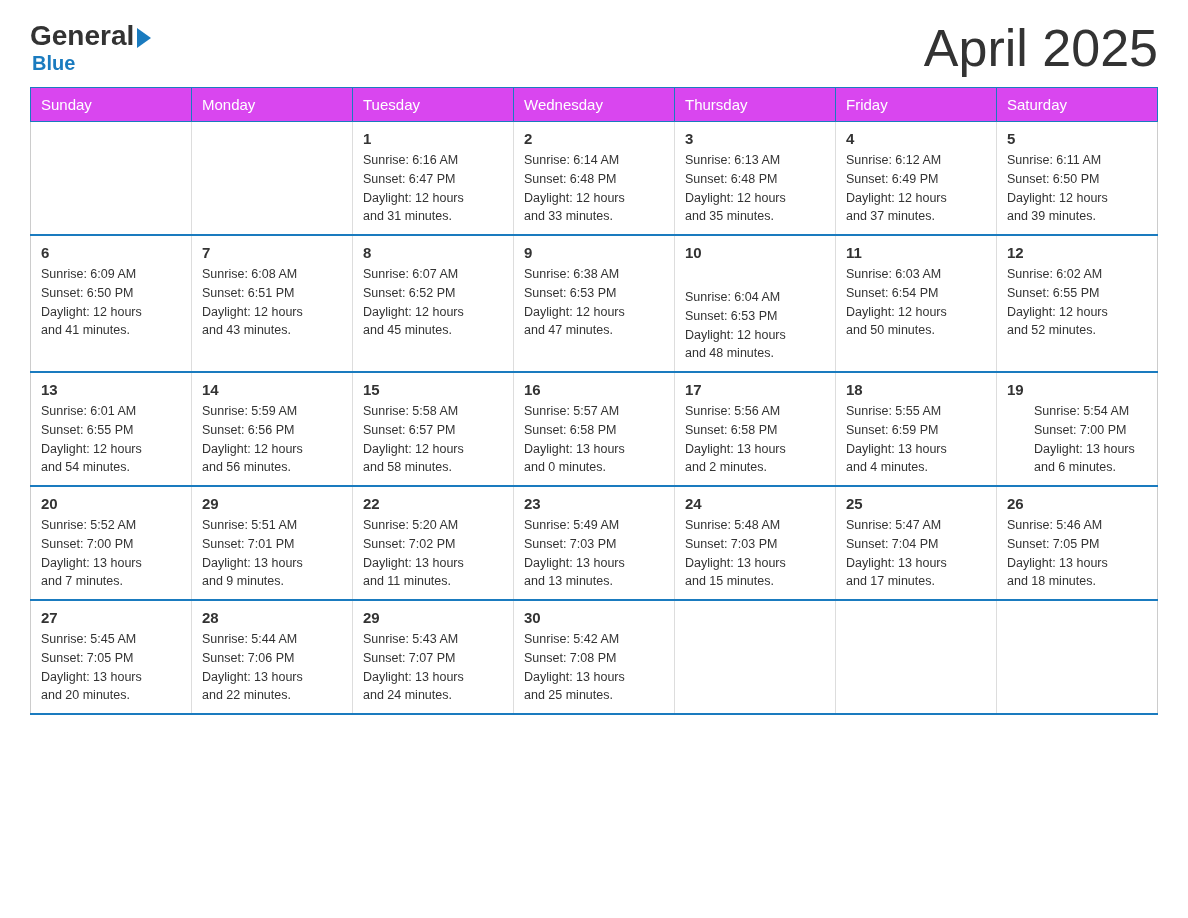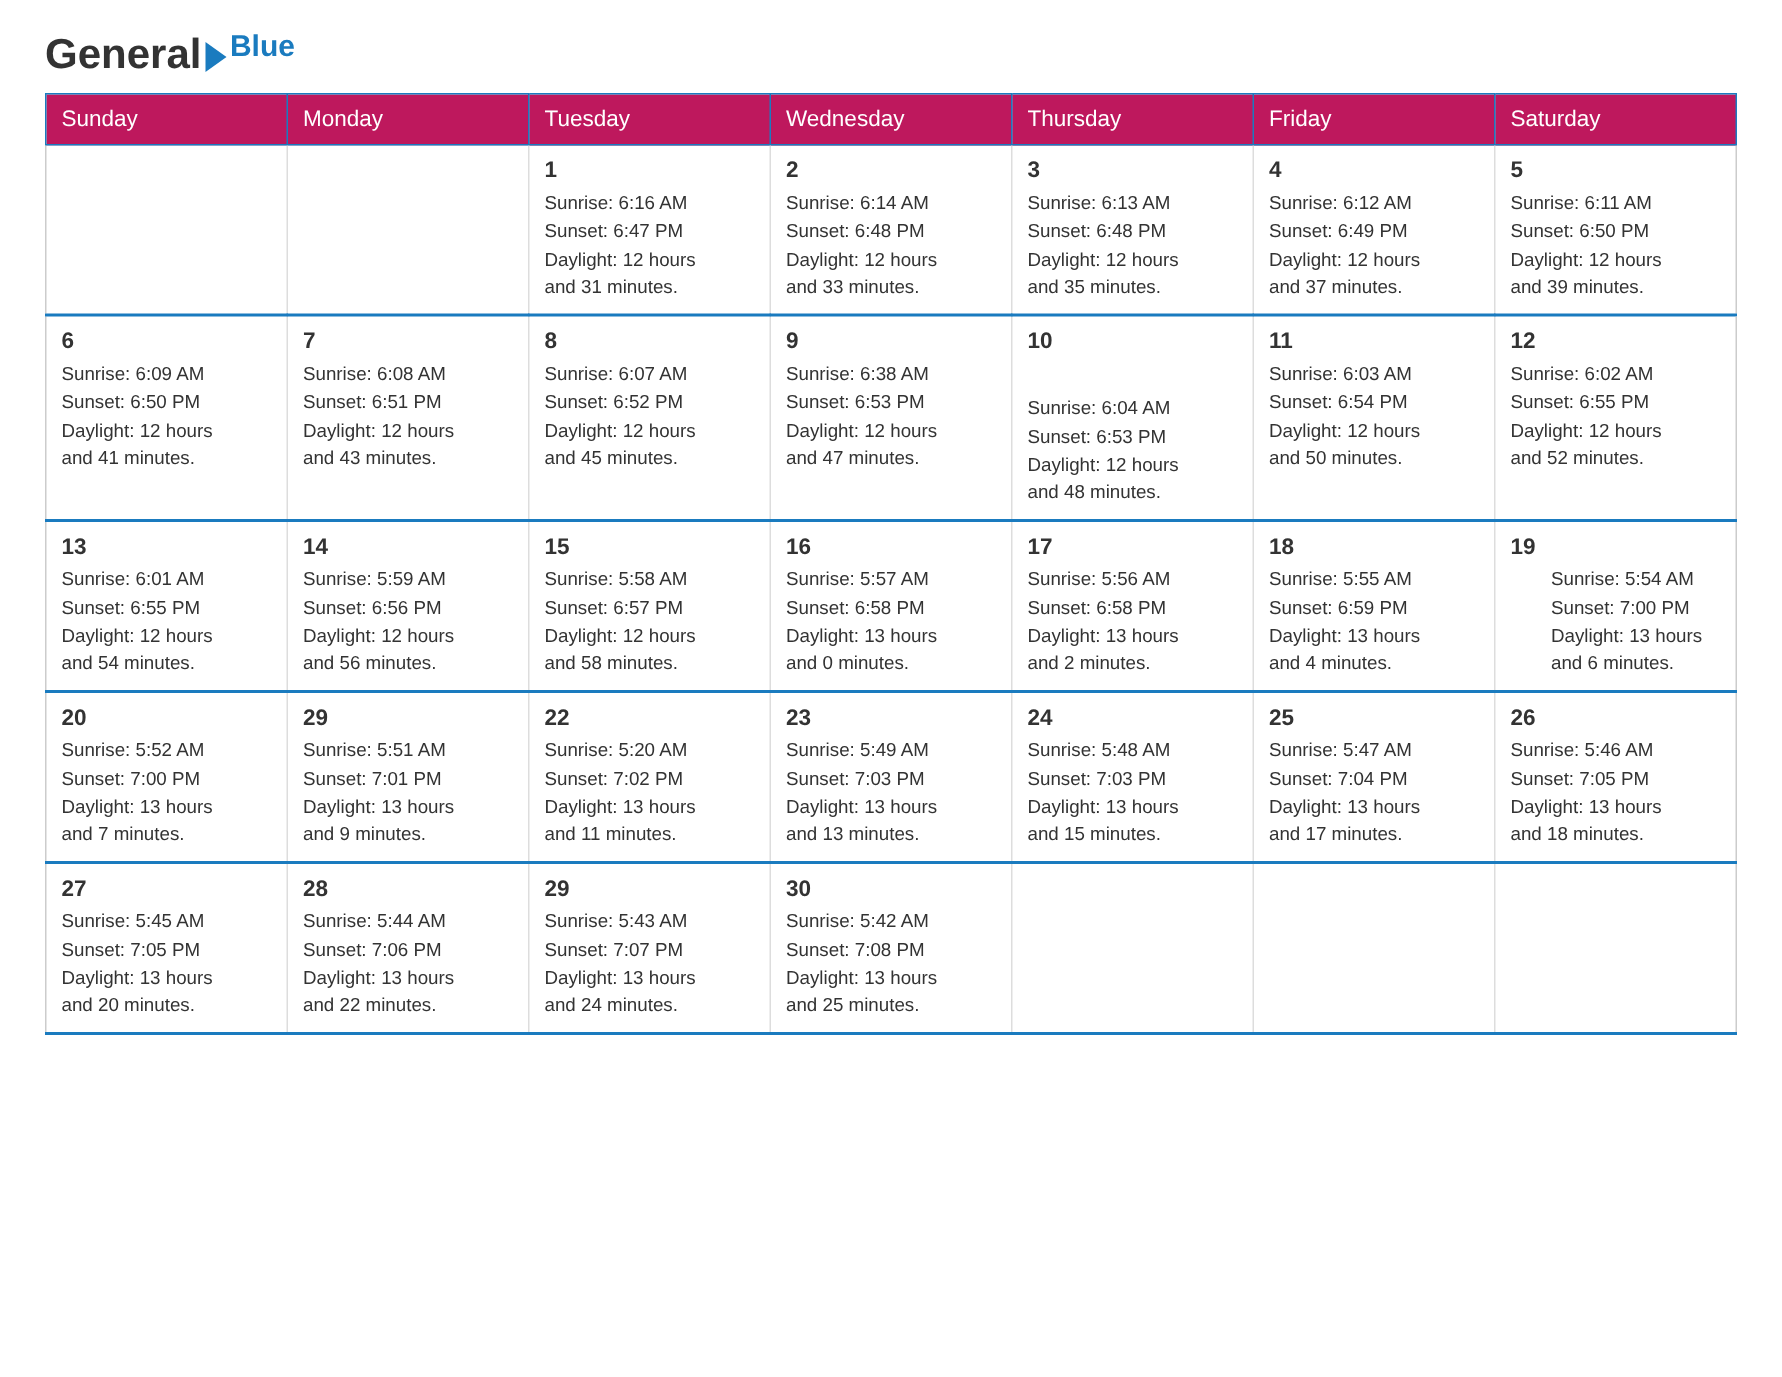--- a/index.html
+++ b/index.html
@@ -11,20 +11,21 @@
       min-height: 918px;
     }
     .header {
       display: flex;
       justify-content: space-between;
       align-items: flex-start;
       margin-bottom: 10px;
     }
     .logo {
       display: flex;
+      flex-direction: column;
       align-items: flex-start;
     }
     .logo-top {
       display: flex;
       align-items: center;
     }
     .logo-general {
       font-size: 28px;
       font-weight: bold;
       color: #333;
@@ -57,21 +58,21 @@
       font-size: 26px;
       font-weight: normal;
       color: #333;
     }
     .calendar {
       width: 100%;
       border-collapse: collapse;
       border: 1px solid #ccc;
     }
     .calendar thead tr {
-      background-color: #be185d;
+      background-color: #d946ef;
     }
     .calendar thead th {
       color: #fff;
       font-size: 15px;
       font-weight: normal;
       padding: 8px 10px;
       text-align: left;
       border: 1px solid #1a7bbf;
     }
     .calendar tbody tr {
@@ -110,20 +111,21 @@
 
 <div class="header">
   <div class="logo">
     <div class="logo-top">
       <span class="logo-general">General</span>
       <div class="logo-triangle"></div>
     </div>
     <span class="logo-bottom">Blue</span>
   </div>
   <div class="title-block">
+    <h1>April 2025</h1>
   </div>
 </div>
 
 <table class="calendar">
   <thead>
     <tr>
     <th>Sunday</th>
         <th>Monday</th>
         <th>Tuesday</th>
         <th>Wednesday</th>

